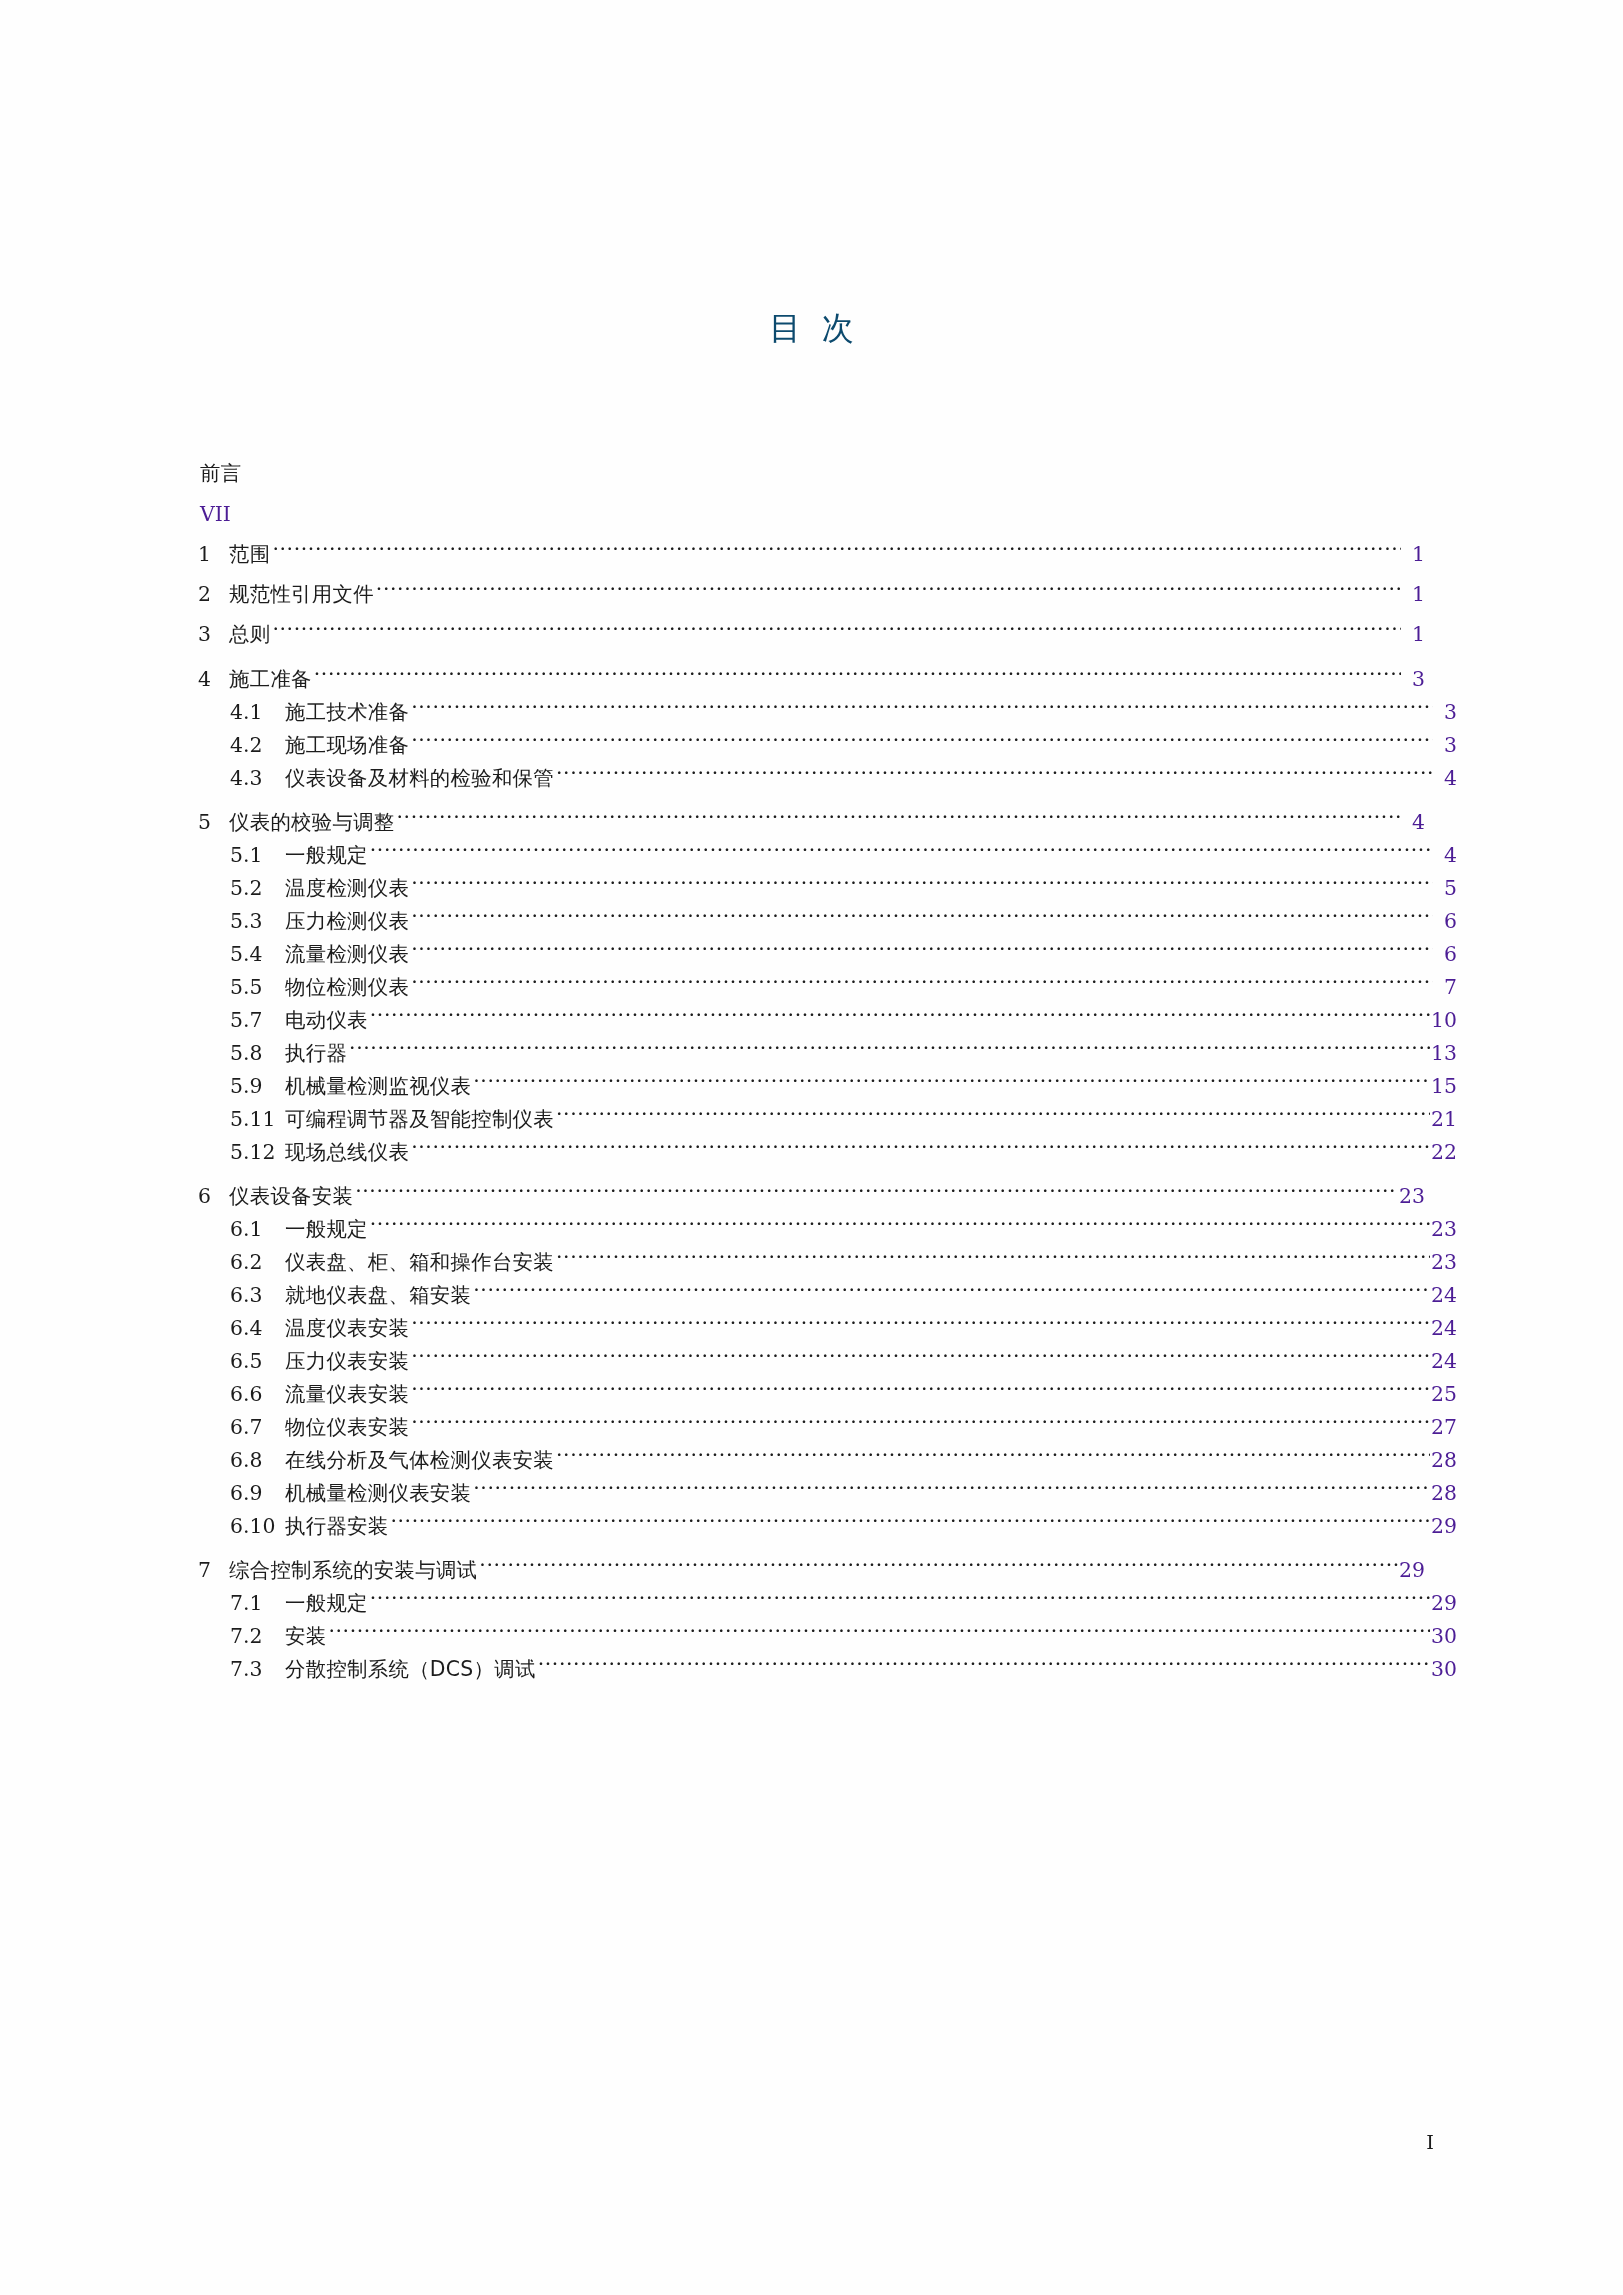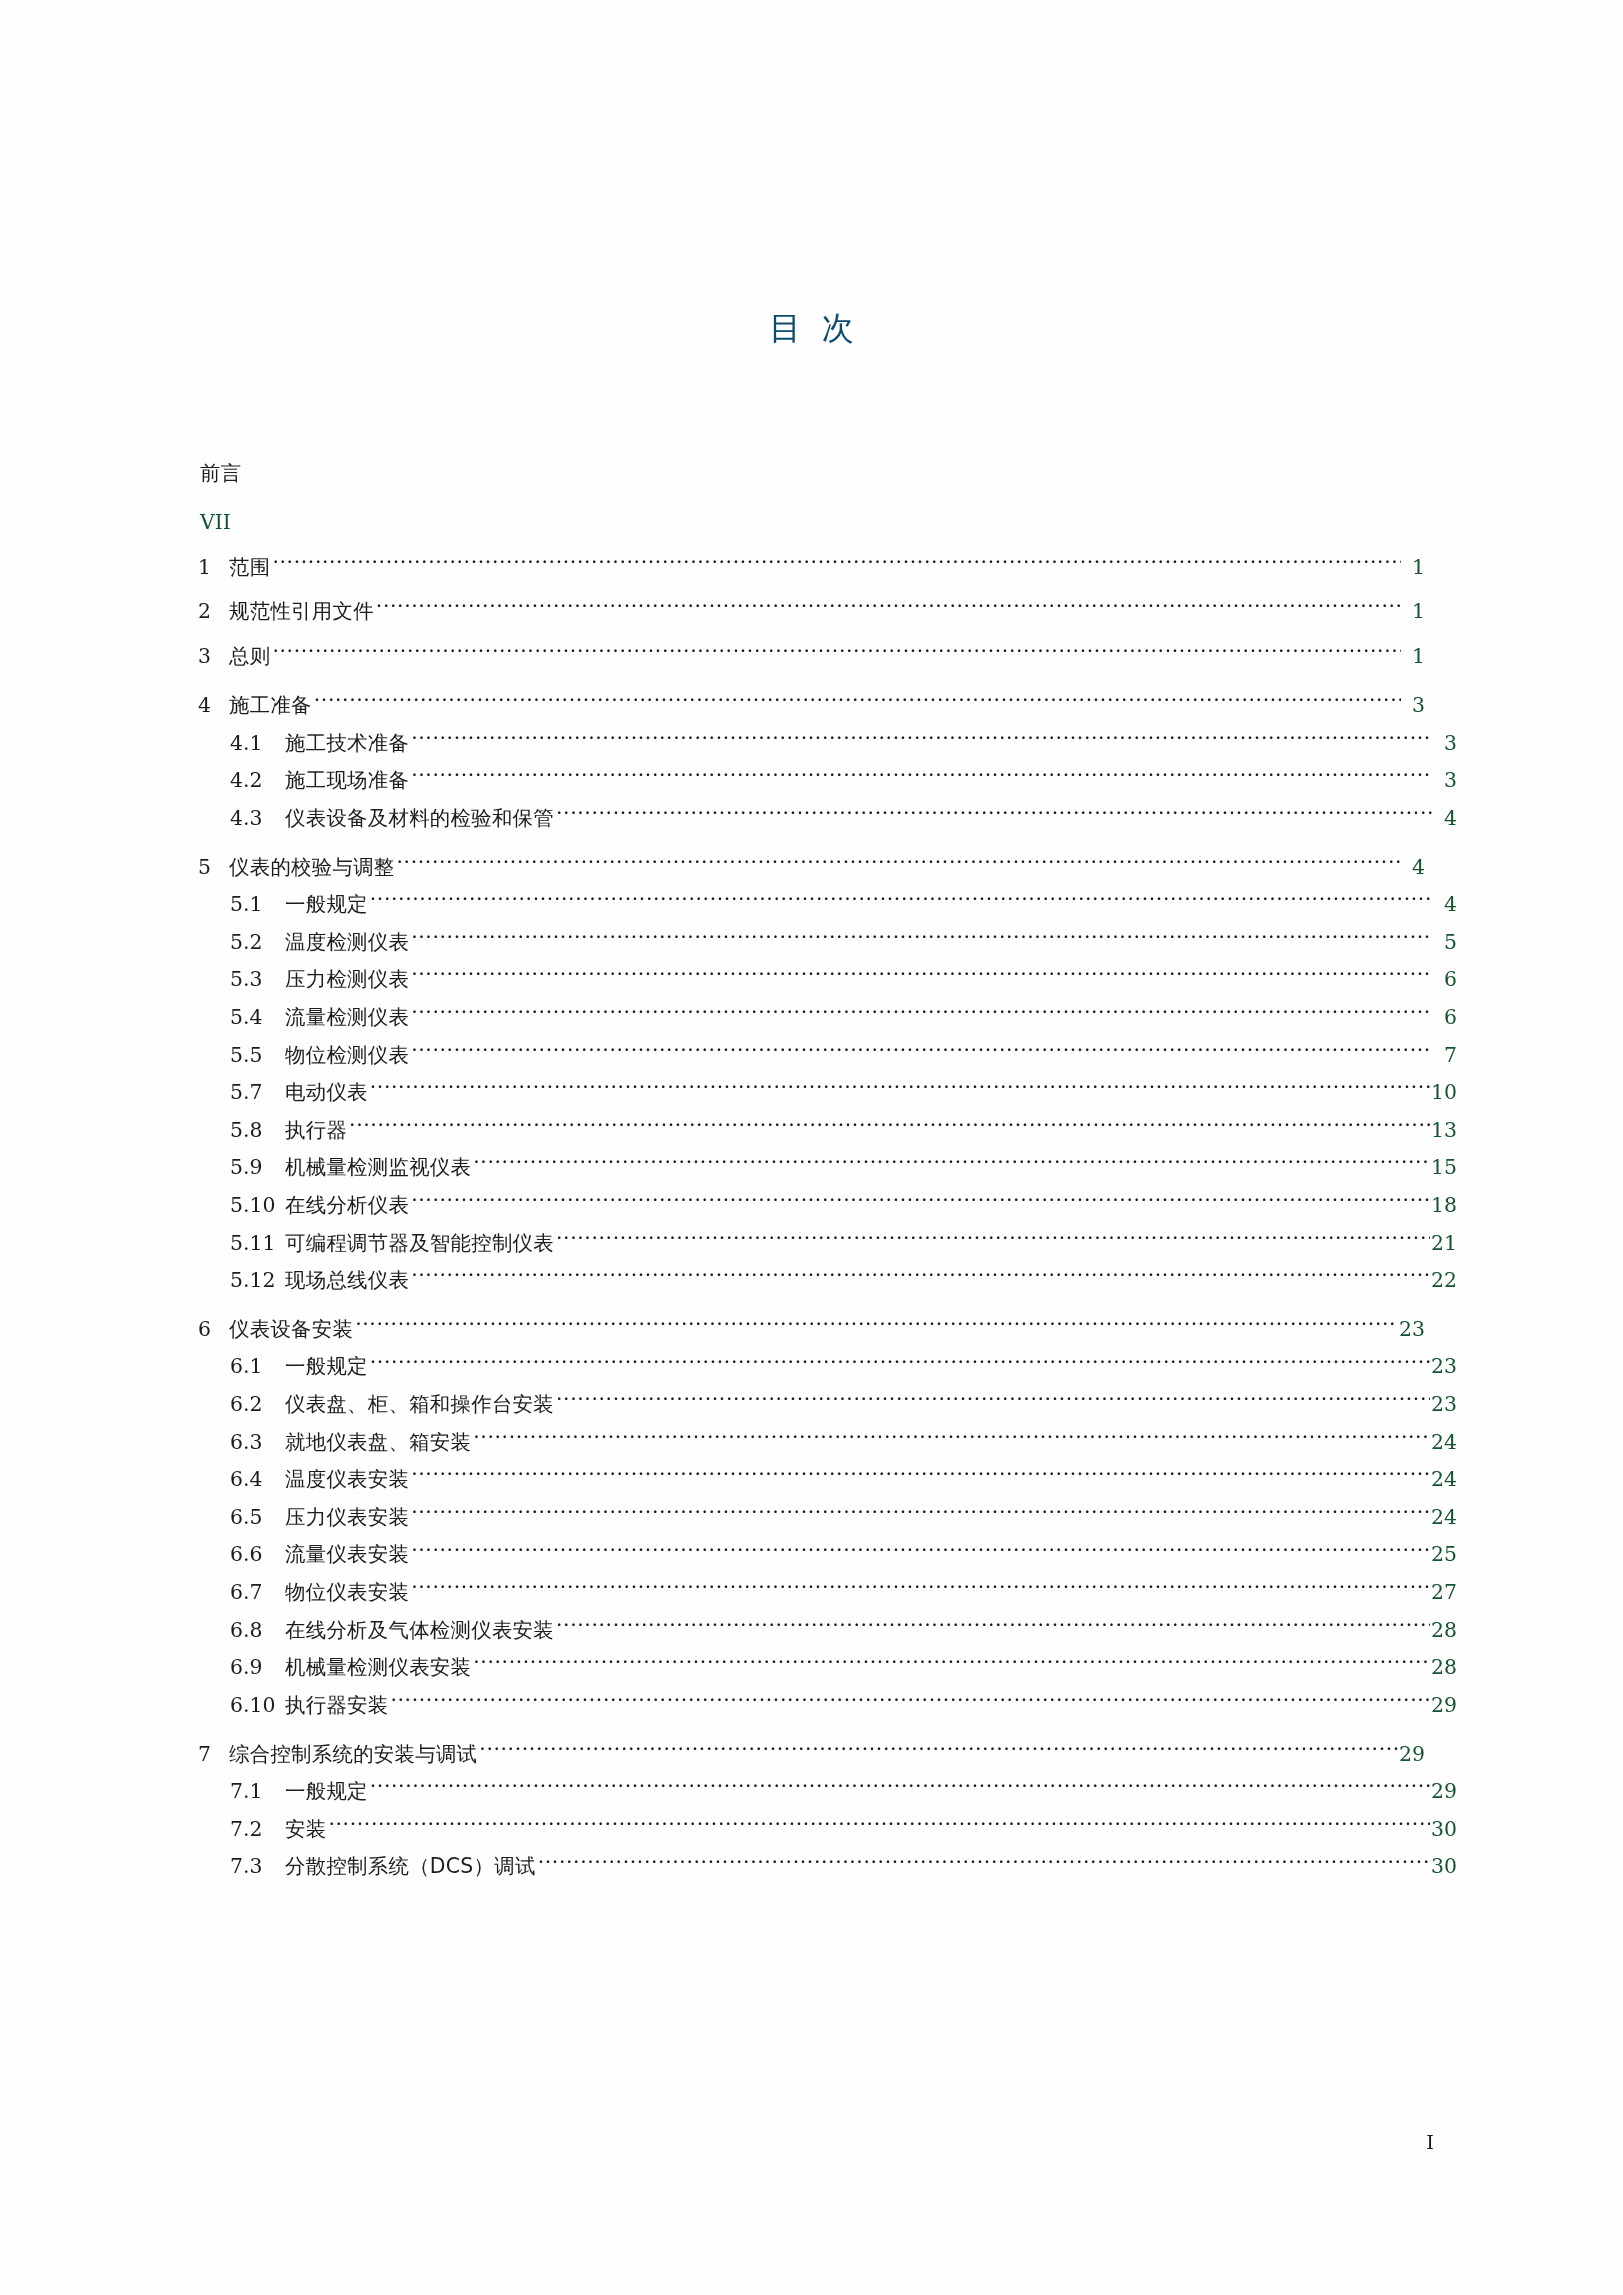--- a/index.html
+++ b/index.html
@@ -114,23 +114,22 @@
     left: 0;
     bottom: 1.5px;
     line-height: 1;
   }
 
   .toc-page {
     flex: 0 0 auto;
     font-family: "DejaVu Serif", "Liberation Serif", serif;
     font-size: 20.4px;
     text-align: right;
-    color: #14532d;
+    color: #4c1d95;
     min-width: 23.5px;
-    margin-top: 8px;
   }
 
   
   .doc-footer {
     position: absolute;
     top: 2131px;
     left: 0;
     right: 189px;
     text-align: right;
     font-family: "DejaVu Serif", "Liberation Serif", serif;
@@ -243,26 +242,20 @@
         <span class="toc-dots"></span>
         <span class="toc-page">13</span>
       </div>
       <div class="toc-entry lvl2 lvl2">
         <span class="toc-num">5.9</span>
         <span class="toc-label">机械量检测监视仪表</span>
         <span class="toc-dots"></span>
         <span class="toc-page">15</span>
       </div>
       <div class="toc-entry lvl2 lvl2">
-        <span class="toc-num">5.10</span>
-        <span class="toc-label">在线分析仪表</span>
-        <span class="toc-dots"></span>
-        <span class="toc-page">18</span>
-      </div>
-      <div class="toc-entry lvl2 lvl2">
         <span class="toc-num">5.11</span>
         <span class="toc-label">可编程调节器及智能控制仪表</span>
         <span class="toc-dots"></span>
         <span class="toc-page">21</span>
       </div>
       <div class="toc-entry lvl2 lvl2">
         <span class="toc-num">5.12</span>
         <span class="toc-label">现场总线仪表</span>
         <span class="toc-dots"></span>
         <span class="toc-page">22</span>

